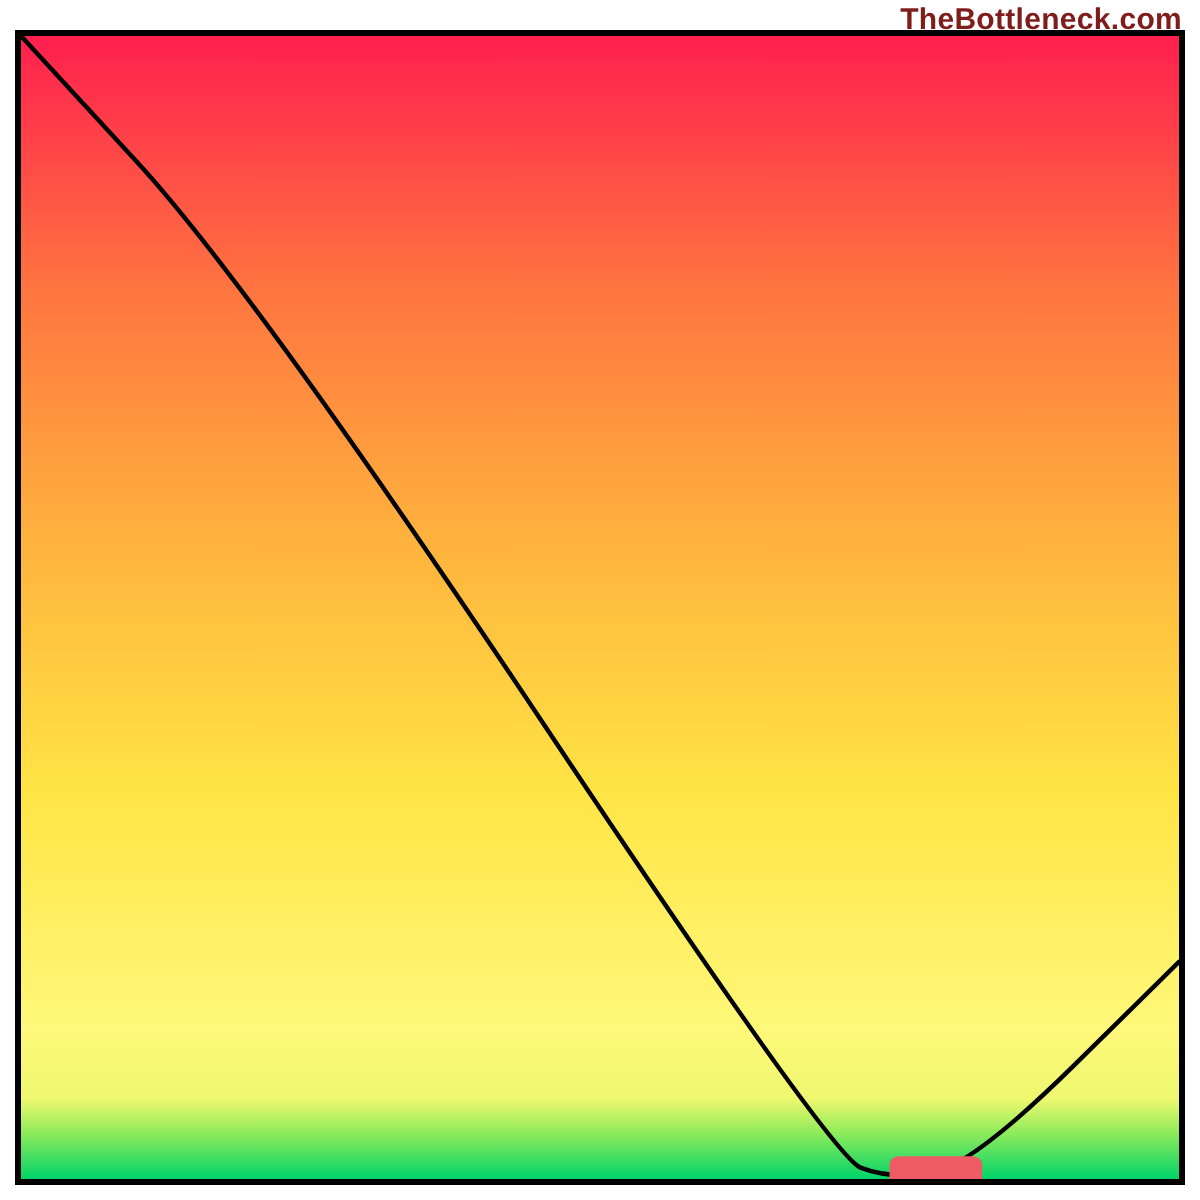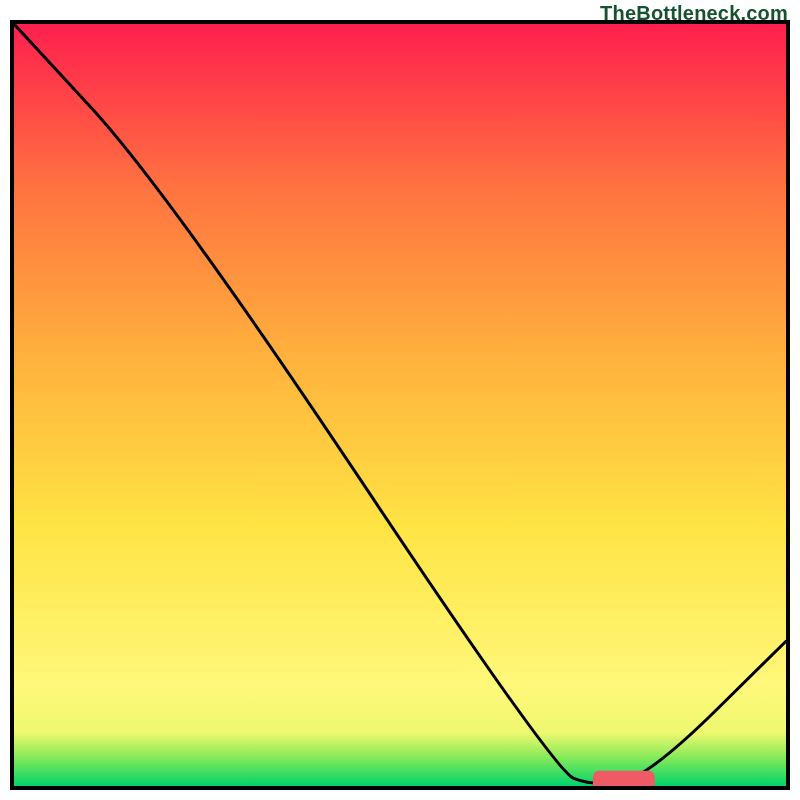--- a/index.html
+++ b/index.html
@@ -19,21 +19,21 @@
     border: 4px solid #000;
     box-sizing: border-box;
     overflow: hidden;
   }
   .watermark {
     position: absolute;
     top: 2px;
     right: 12px;
     font-size: 20px;
     font-weight: 600;
-    color: #14532d;
+    color: #7f1d1d;
     letter-spacing: 0.2px;
   }
   svg {
     display: block;
     width: 100%;
     height: 100%;
   }
 </style>
 </head>
 <body>

